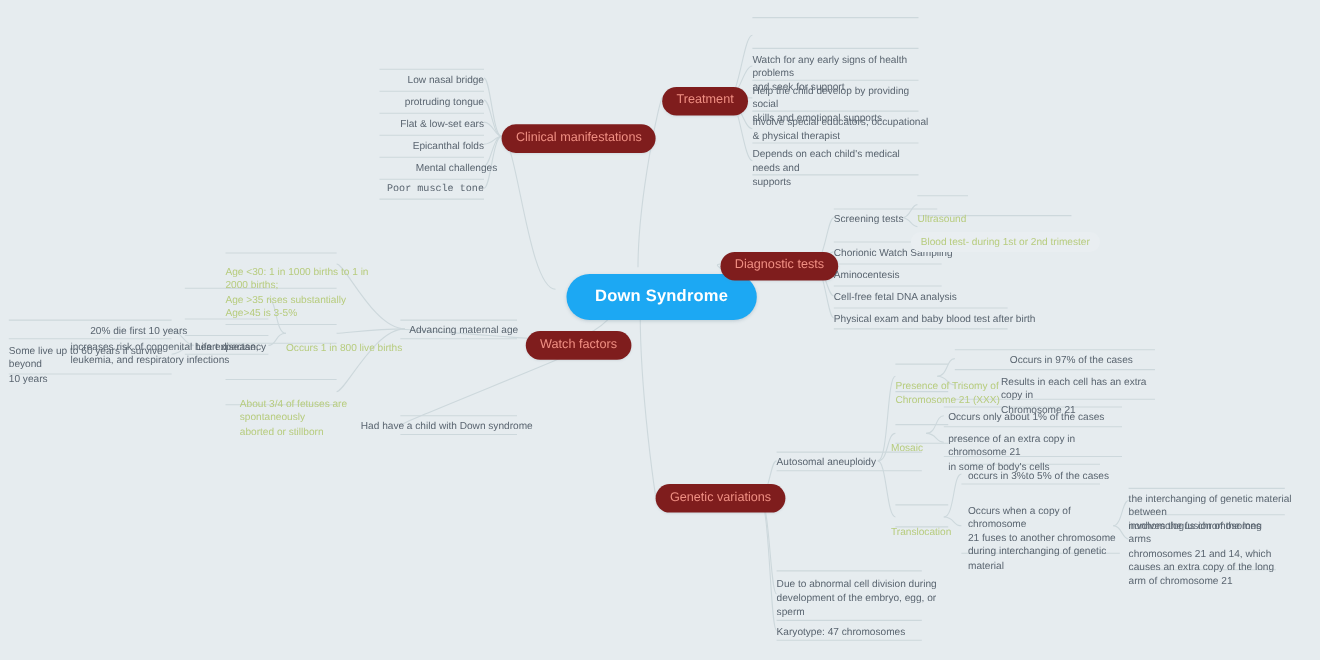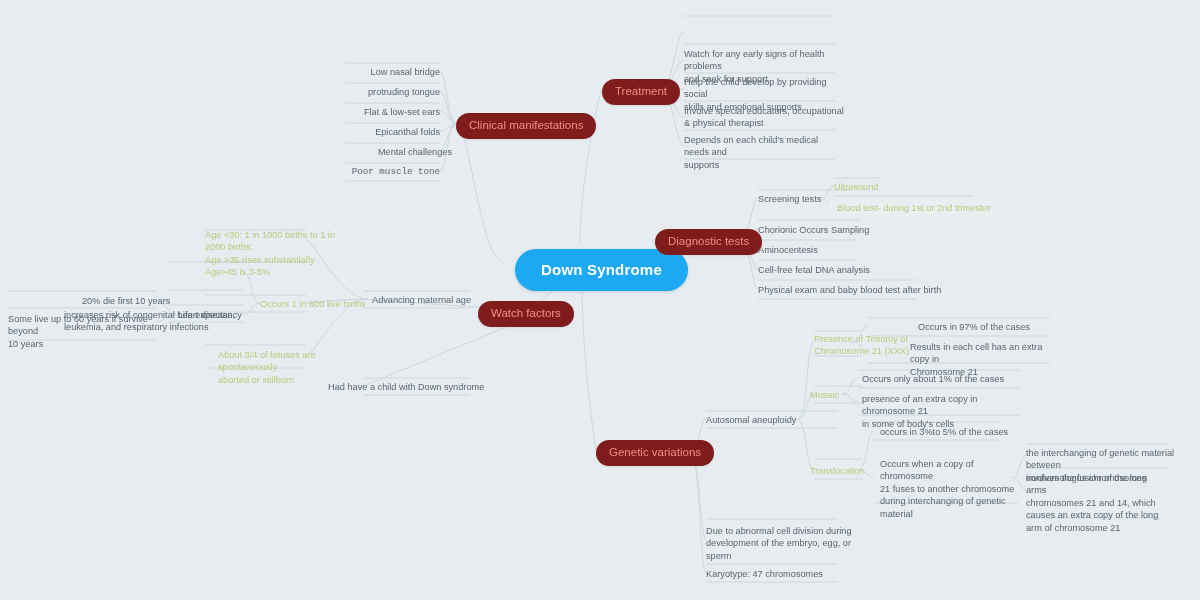--- a/index.html
+++ b/index.html
@@ -30,21 +30,21 @@
   .pill{
     background:#7f1d1d;color:#f08f83;
     border-radius:14px;
     font-size:11.5px;
     padding:5px 13px;
     white-space:nowrap;
     box-shadow:0 1px 2px rgba(120,145,160,.18);
   }
   
   .leaf{font-size:9.2px;color:#5a6570;}
-  .leaf.green{color:#b7cc7e;}
+  .leaf.green{color:#b7cc7e;margin-top:12px;}
   .leaf.right{text-align:right;}
   .leaf.pillbg{
     background:#e9eef1;border-radius:9px;padding:3px 9px;
   }
 </style>
 </head>
 <body>
 
 <div id="canvas">
 
@@ -149,21 +149,21 @@
   <div class="node leaf" style="left:684px;top:76px;width:160px;">Help the child develop by providing social
 skills and emotional supports</div>
   <div class="node leaf" style="left:684px;top:105px;width:160px;">Involve special educators, occupational
 &amp; physical therapist</div>
   <div class="node leaf" style="left:684px;top:134px;width:160px;">Depends on each child's medical needs and
 supports</div>
 
   <div class="node pill" style="left:655px;top:229px;">Diagnostic tests</div>
 
   <div class="node leaf" style="left:758px;top:193px;">Screening tests</div>
-  <div class="node leaf" style="left:758px;top:224px;">Chorionic Occurs Sampling</div>
+  <div class="node leaf" style="left:758px;top:224px;">Chorionic Watch Sampling</div>
   <div class="node leaf" style="left:758px;top:244px;">Aminocentesis</div>
   <div class="node leaf" style="left:758px;top:264px;">Cell-free fetal DNA analysis</div>
   <div class="node leaf" style="left:758px;top:284px;">Physical exam and baby blood test after birth</div>
 
   <div class="node leaf green" style="left:834px;top:181px;">Ultrasound</div>
   <div class="node leaf green pillbg" style="left:828px;top:199px;">Blood test- during 1st or 2nd trimester</div>
 
   <div class="node pill" style="left:478px;top:301px;">Watch factors</div>
 
   <div class="node leaf" style="left:372px;top:294px;">Advancing maternal age</div>

